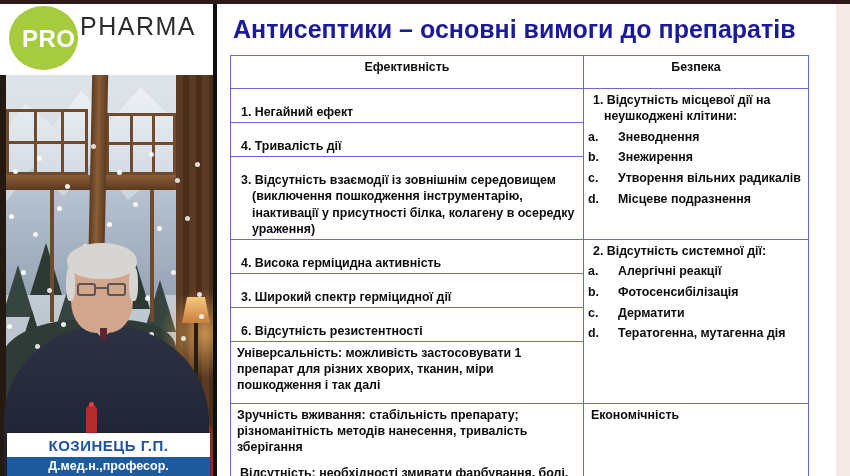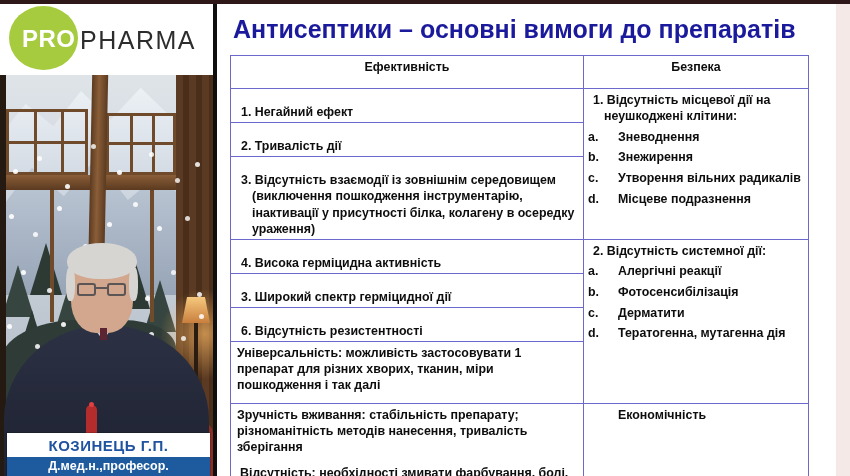--- a/index.html
+++ b/index.html
@@ -7,21 +7,21 @@
   body { position:relative; background:#fff; font-family:"Liberation Sans", sans-serif; overflow:hidden; }
 
   .top-strip { position:absolute; top:0; left:0; width:850px; height:4px; background:#2e1718; z-index:40; }
   .right-strip { position:absolute; left:836px; top:4px; width:14px; height:472px; background:#f5e9e8; }
 
   
   .webcam { position:absolute; left:0; top:4px; width:217px; height:472px; background:#fff; border-right:4px solid #0f0f0f; }
   .logo-band { position:absolute; left:0; top:0; width:213px; height:71px; background:#fff; z-index:6; overflow:hidden;border-radius:7px; }
   .logo-circle { position:absolute; left:9px; top:2px; width:69px; height:64px; background:#a6cb3f; border-radius:50%; }
   .logo-pro { position:absolute; left:22px; top:21px; font-size:24px; font-weight:bold; color:#fff; letter-spacing:.5px; }
-  .logo-pharma { position:absolute; left:80px; top:22px; font-size:25px; color:#2d2d2d; letter-spacing:1.5px; }
+  .logo-pharma { position:absolute; left:80px; top:8px; font-size:25px; color:#2d2d2d; letter-spacing:1.5px; }
 
   .scene { position:absolute; left:0; top:71px; width:213px; height:401px; overflow:hidden; background:linear-gradient(#dfe4e9, #aab5c2); }
   .mtn-far { position:absolute; left:0; top:0; width:100%; height:160px;
     background:linear-gradient(#f0f4f8, #c2ccd8);
     clip-path:polygon(0 38%,12% 18%,25% 32%,38% 10%,52% 28%,66% 8%,80% 26%,100% 12%,100% 100%,0 100%); }
   .mtn-mid { position:absolute; left:0; top:30px; width:100%; height:190px; opacity:.92;
     background:linear-gradient(#d2dbe6, #93a1b4);
     clip-path:polygon(0 55%,15% 33%,30% 48%,45% 28%,60% 50%,75% 36%,90% 55%,100% 44%,100% 100%,0 100%); }
   .tree { position:absolute; width:0; height:0; border-left:16px solid transparent; border-right:16px solid transparent; border-bottom:52px solid #36453f; }
   .tree.t2 { border-bottom-color:#2d3a34; }
@@ -196,21 +196,21 @@
                 <span class="tx">Утворення вільних радикалів</span>
               </div>
           <div class="item">
                 <span class="lb">d.</span>
                 <span class="tx">Місцеве подразнення</span>
               </div>
         </td>
       </tr>
       <tr class="r2">
             <td>
-              <span class="hang">2. Тривалість дії</span>
+              <span class="hang">4. Тривалість дії</span>
             </td>
           </tr>
       <tr class="r3">
             <td>
               <span class="hang">3. Відсутність взаємодії із зовнішнім середовищем (виключення пошкодження інструментарію, інактивації у присутності білка, колагену в осередку ураження)</span>
             </td>
           </tr>
       <tr class="r4">
         <td>
               <span class="hang">4. Висока герміцидна активність</span>
@@ -247,19 +247,19 @@
           </tr>
       <tr class="r7">
             <td><span>Універсальність: можливість застосовувати 1 препарат для різних хворих, тканин, міри пошкодження і так далі</span></td>
           </tr>
       <tr class="r8">
         <td>
           <span>Зручність вживання: стабільність препарату; різноманітність методів нанесення, тривалість зберігання</span>
           <span class="para2">Відсутність: необхідності змивати фарбування, болі, печіння</span>
         </td>
         <td class="scell">
-          <span style="padding-left:3px; display:block;margin-left:27px;">Економічність</span>
+          <span style="padding-left:3px; display:block;">Економічність</span>
         </td>
       </tr>
     </tbody>
       </table>
   </div>
 </div>
 
 </body></html>

